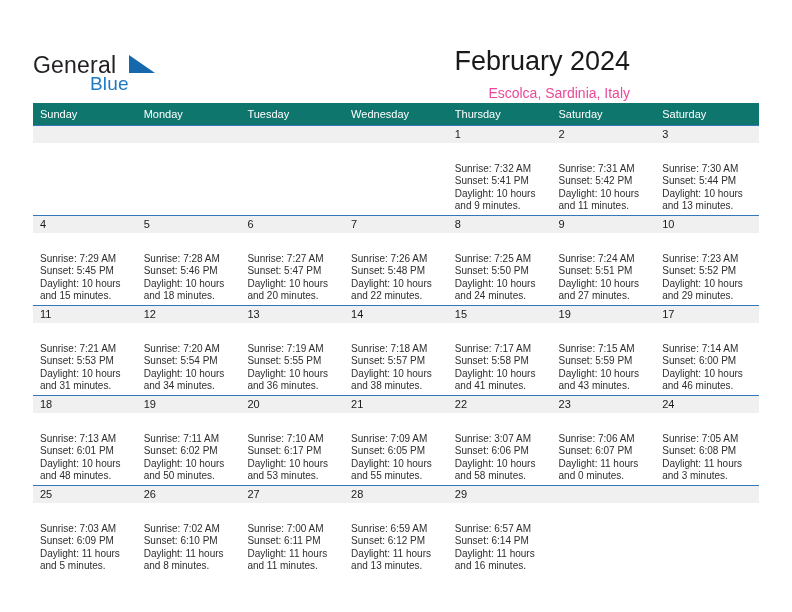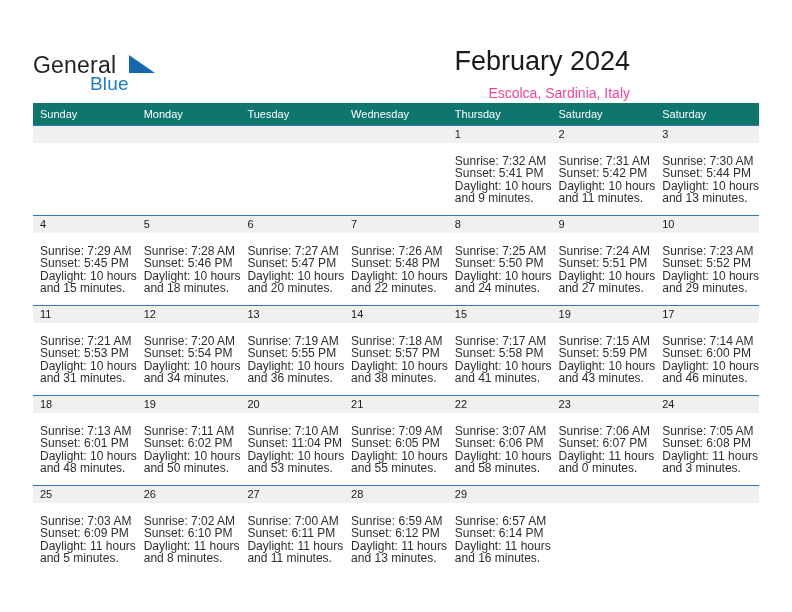--- a/index.html
+++ b/index.html
@@ -124,22 +124,22 @@
   .day-num-band {
     height: 17px;
     background: #f0f0f0;
     box-sizing: border-box;
     padding-left: 7px;
     font-size: 11px;
     line-height: 17px;
     color: #1a1a1a;
   }
   .day-body {
-    padding: 12px 6px 0 7px;
-    font-size: 12px;
+    padding: 20px 6px 0 7px;
+    font-size: 10px;
     line-height: 12.3px;
     color: #2e2e2e;
   }
   .day-body div {
     white-space: nowrap;
   }
 </style>
 </head>
 <body>
 
@@ -386,21 +386,21 @@
           <div>Sunrise: 7:11 AM</div>
           <div>Sunset: 6:02 PM</div>
           <div>Daylight: 10 hours</div>
           <div>and 50 minutes.</div>
         </div>
       </div>
       <div class="day-cell">
         <div class="day-num-band">20</div>
         <div class="day-body">
           <div>Sunrise: 7:10 AM</div>
-          <div>Sunset: 11:04 PM</div>
+          <div>Sunset: 6:17 PM</div>
           <div>Daylight: 10 hours</div>
           <div>and 53 minutes.</div>
         </div>
       </div>
       <div class="day-cell">
         <div class="day-num-band">21</div>
         <div class="day-body">
           <div>Sunrise: 7:09 AM</div>
           <div>Sunset: 6:05 PM</div>
           <div>Daylight: 10 hours</div>

